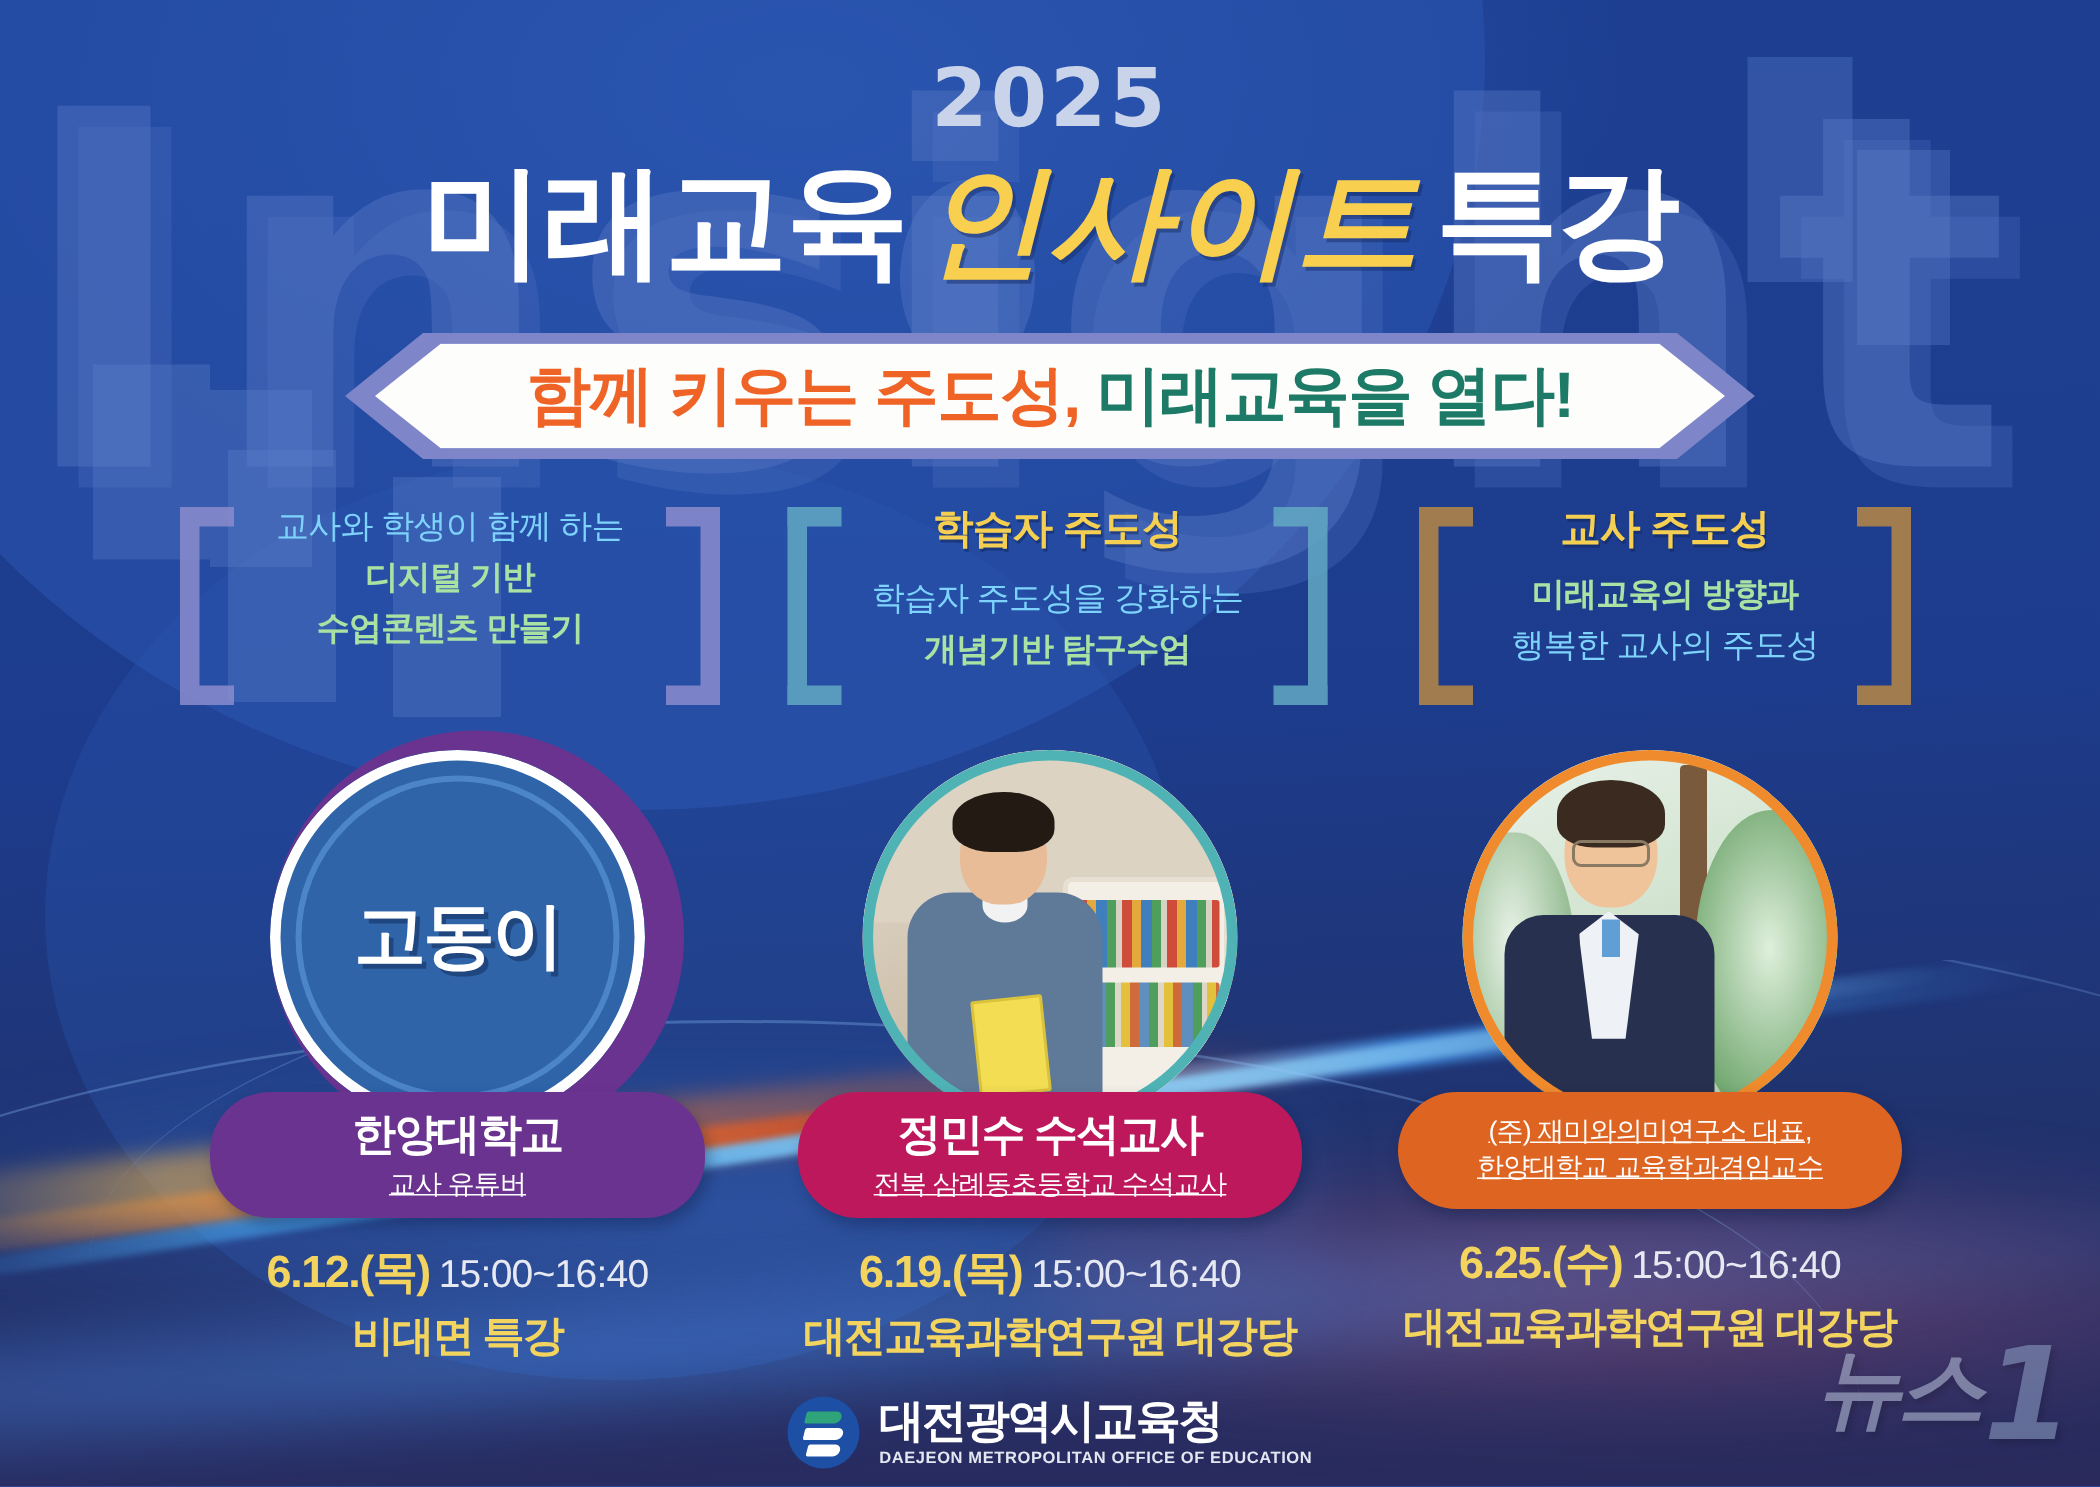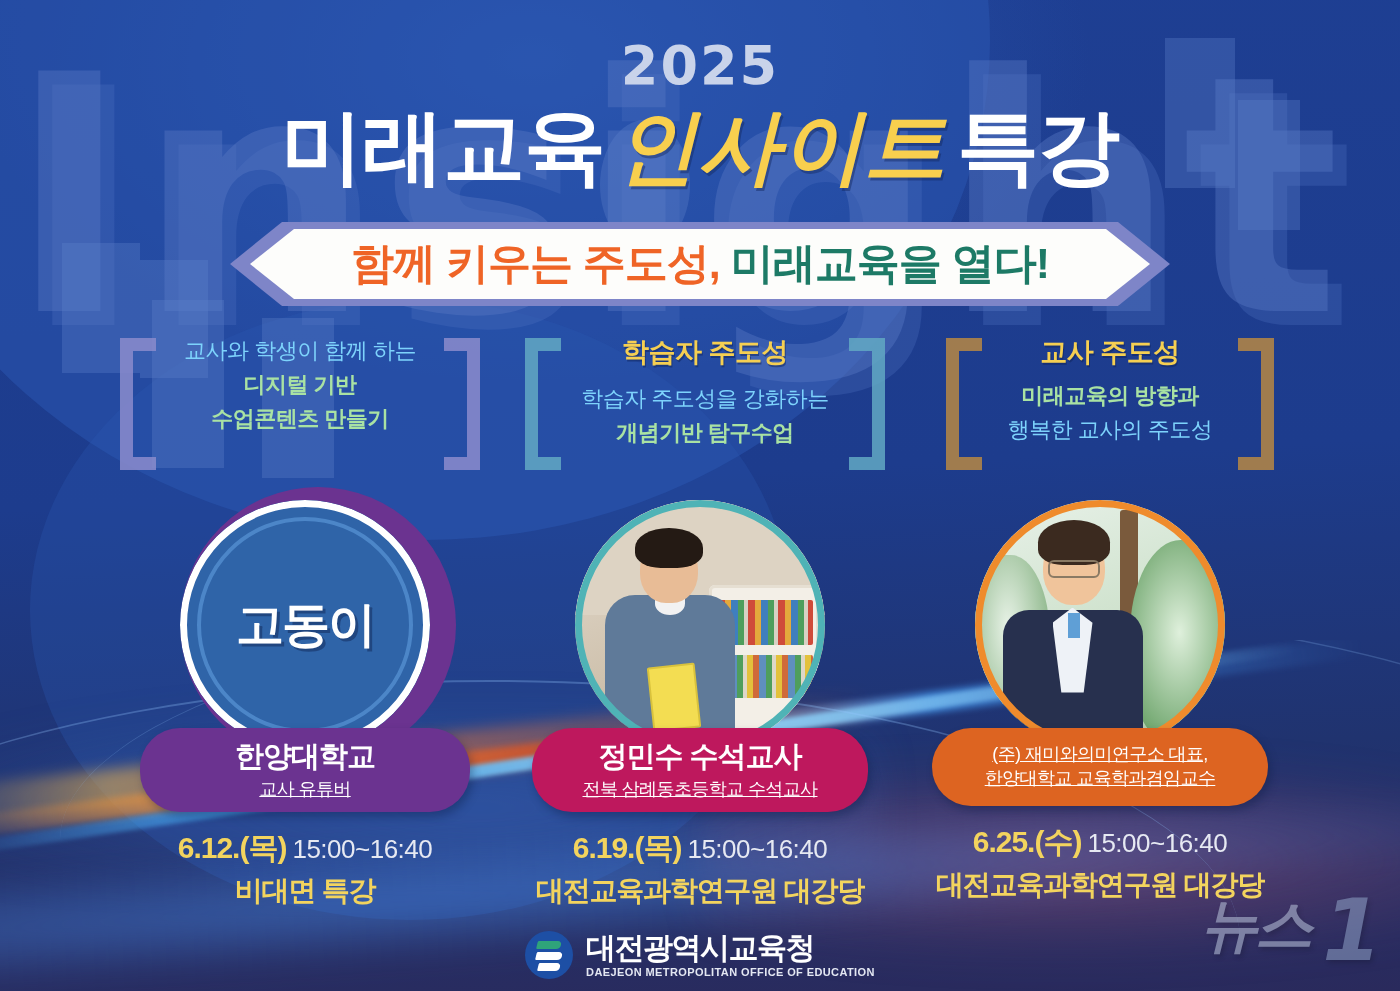--- a/index.html
+++ b/index.html
@@ -349,21 +349,21 @@
   }
   .logo-words .en{
     font-size:11px; font-weight:600; color:#e3e7f2;
     letter-spacing:.4px; margin-top:3px;
     font-family:"Liberation Sans", sans-serif;
   }
 
   
   .news1{
     position:absolute; right:18px; bottom:26px;
-    display:flex; align-items:flex-end; gap:12px;
+    display:flex; align-items:flex-end; gap:2px;
     opacity:.55;
   }
   .news1 .kr{
     font-size:58px; font-weight:700; color:#b9c4da;
     letter-spacing:-3px; font-style:italic;
     text-shadow:2px 3px 5px rgba(0,0,0,.3);
   }
   .news1 .one{
     font-size:86px; font-weight:700; color:#8fa2c6;
     font-style:italic; line-height:.8;

